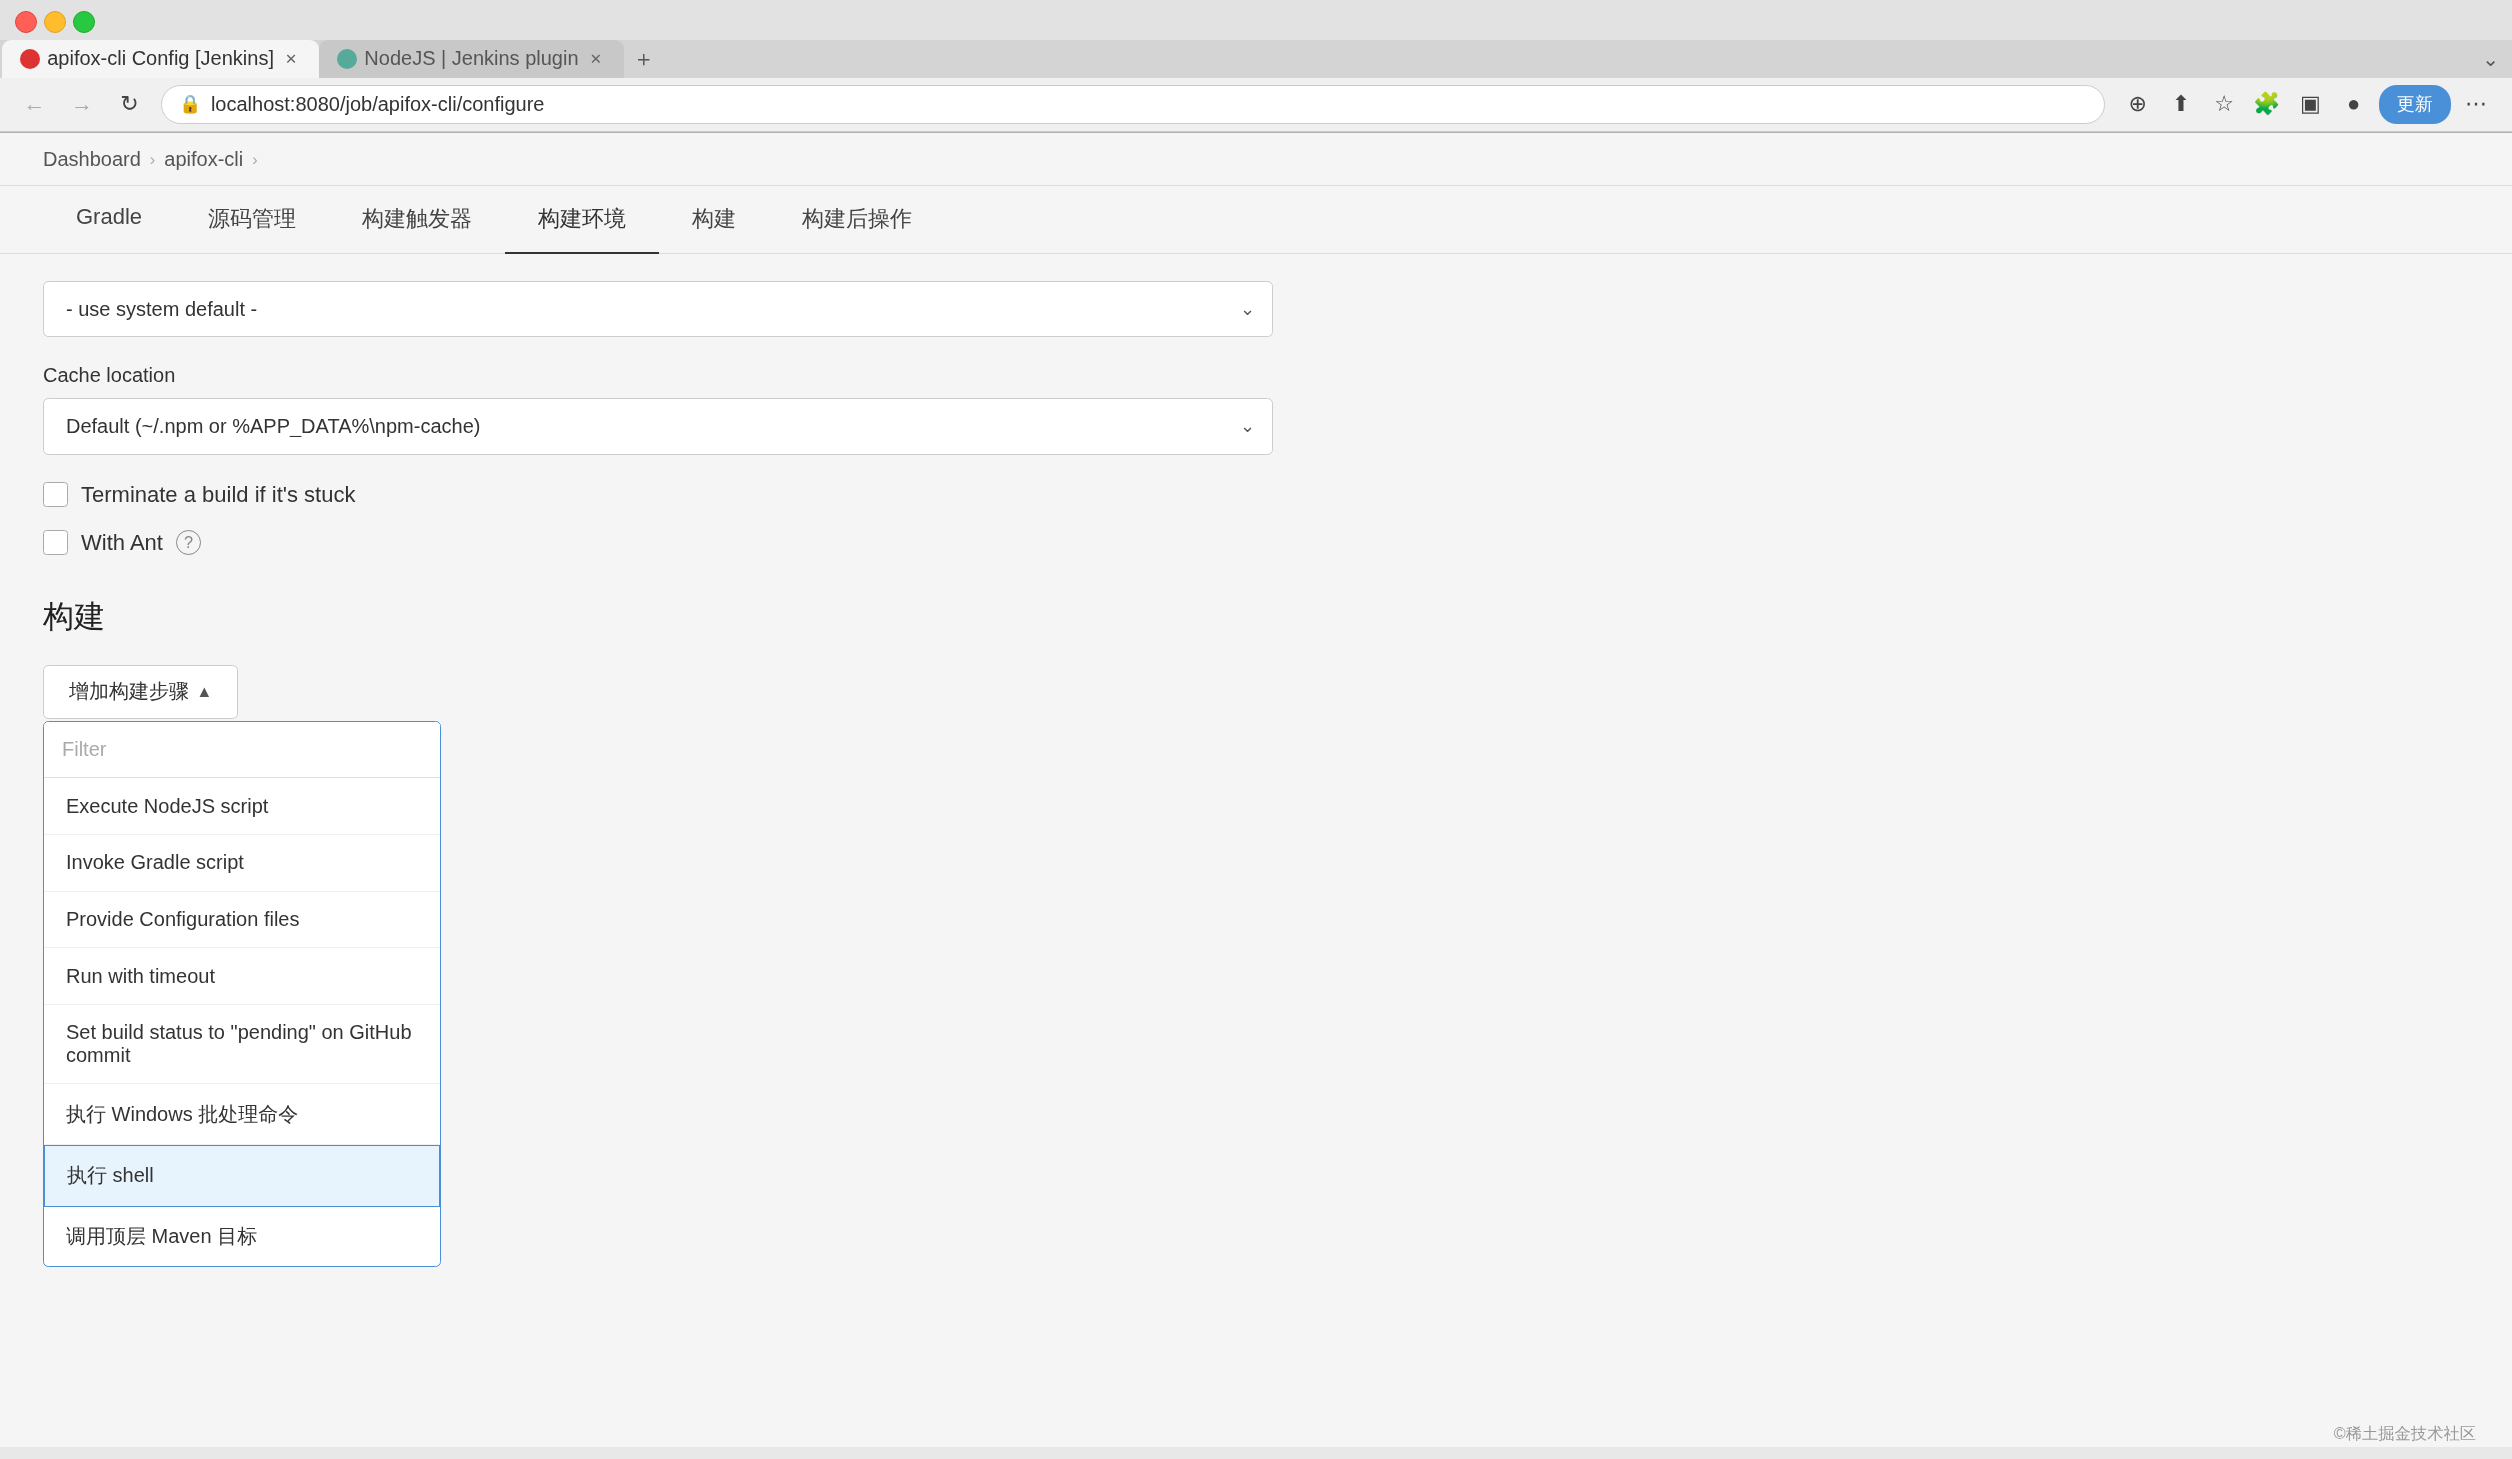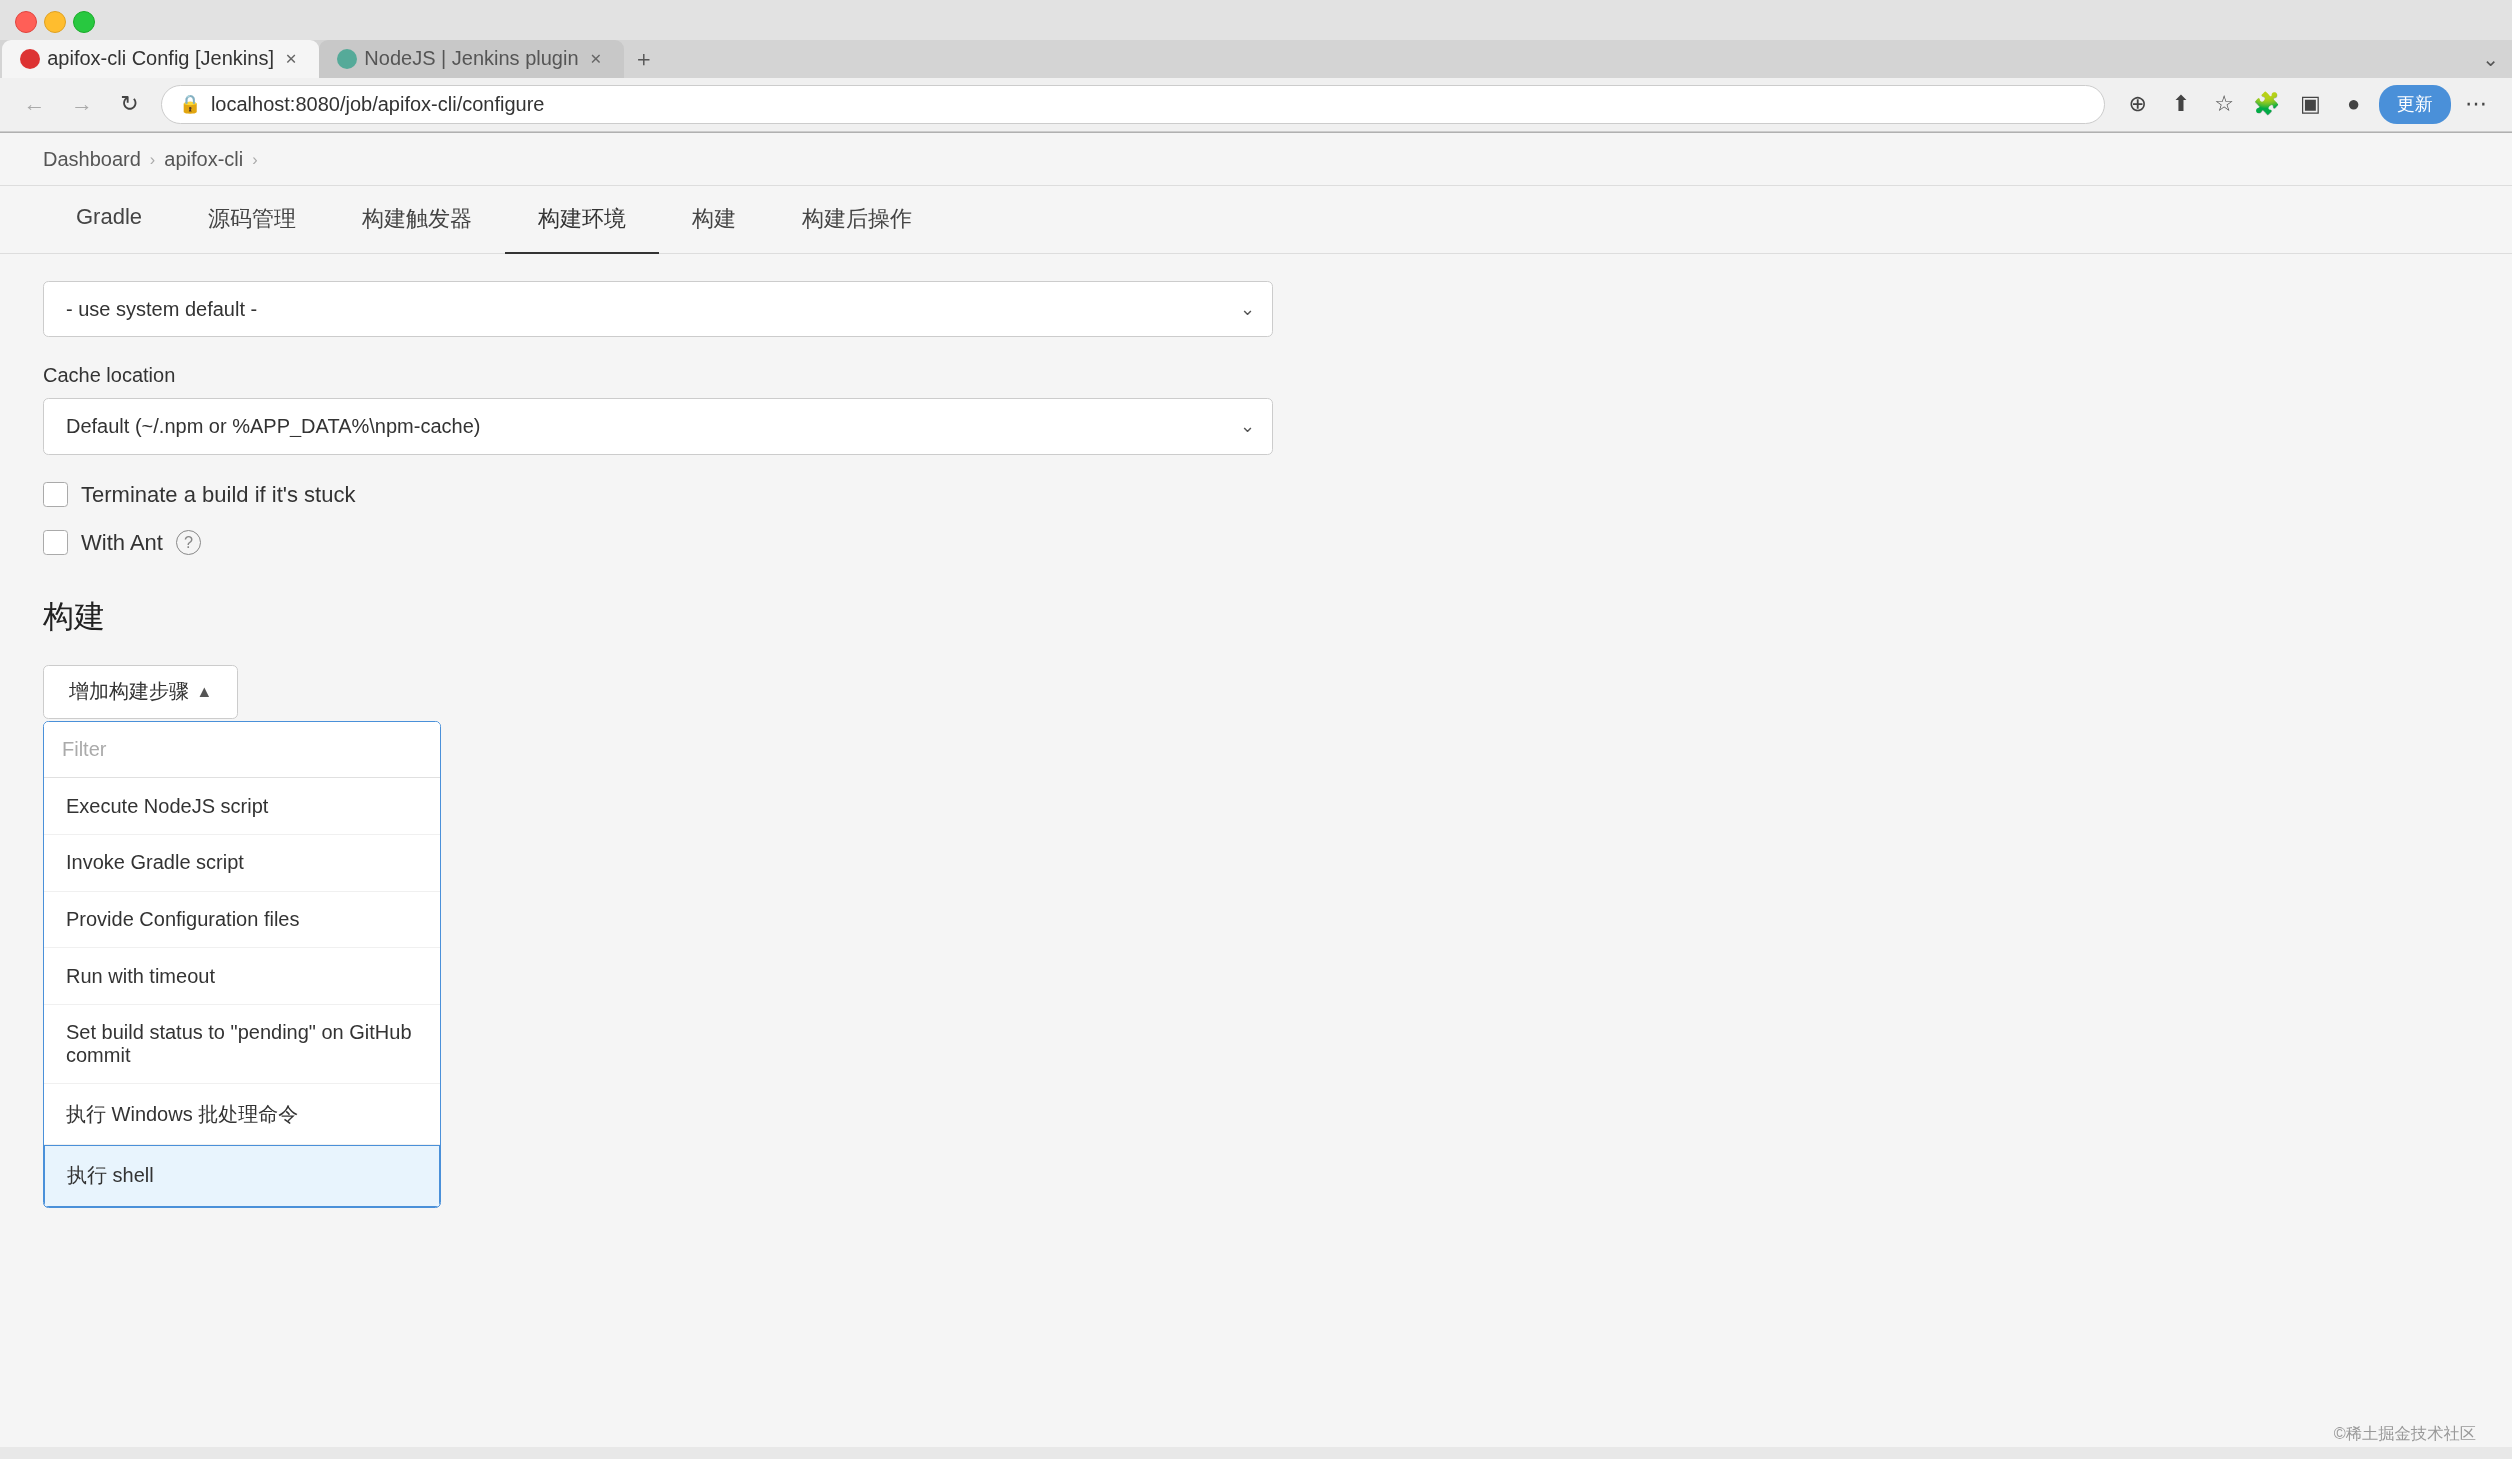--- a/index.html
+++ b/index.html
@@ -536,20 +536,21 @@
         <div class="dropdown-menu">
           <input type="text" class="dropdown-filter" placeholder="Filter" style="">
           
           <div class="dropdown-item">Execute NodeJS script</div>
           <div class="dropdown-item">Invoke Gradle script</div>
           <div class="dropdown-item">Provide Configuration files</div>
           <div class="dropdown-item">Run with timeout</div>
           <div class="dropdown-item">Set build status to "pending" on GitHub commit</div>
           <div class="dropdown-item">执行 Windows 批处理命令</div>
           <div class="dropdown-item highlighted">执行 shell</div>
+          <div class="dropdown-item">调用顶层 Maven 目标</div>
         </div>
       </div>
     </div>
   </div>
 </div>
 
 <div class="page-footer">
   <span>©稀土掘金技术社区</span>
 </div>
 

